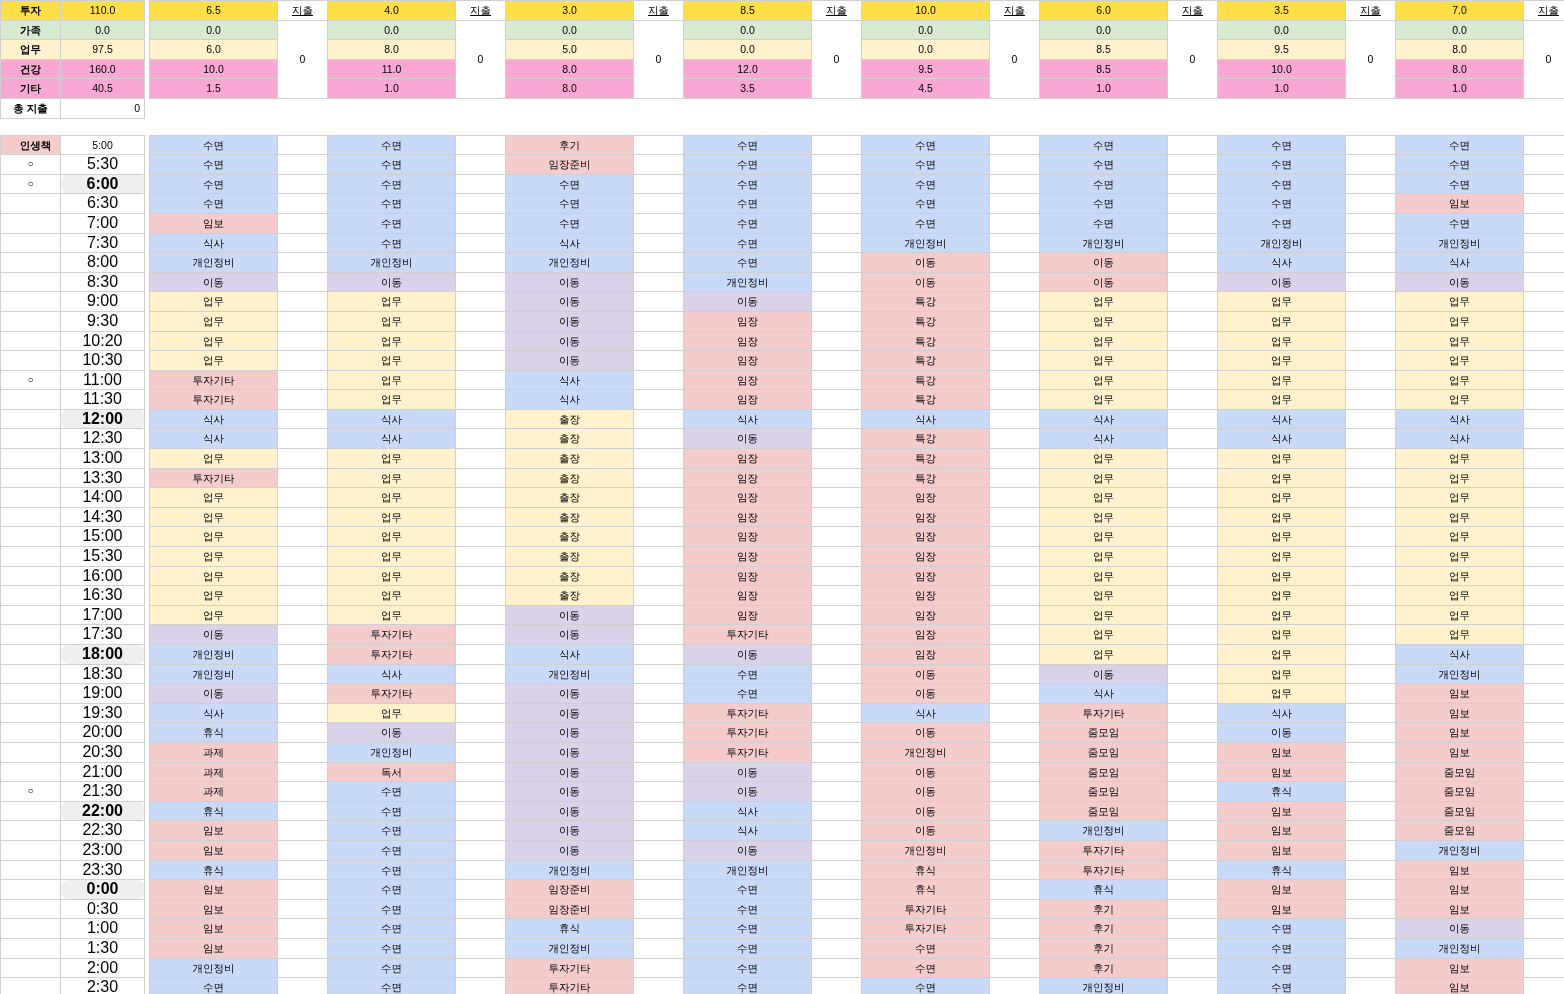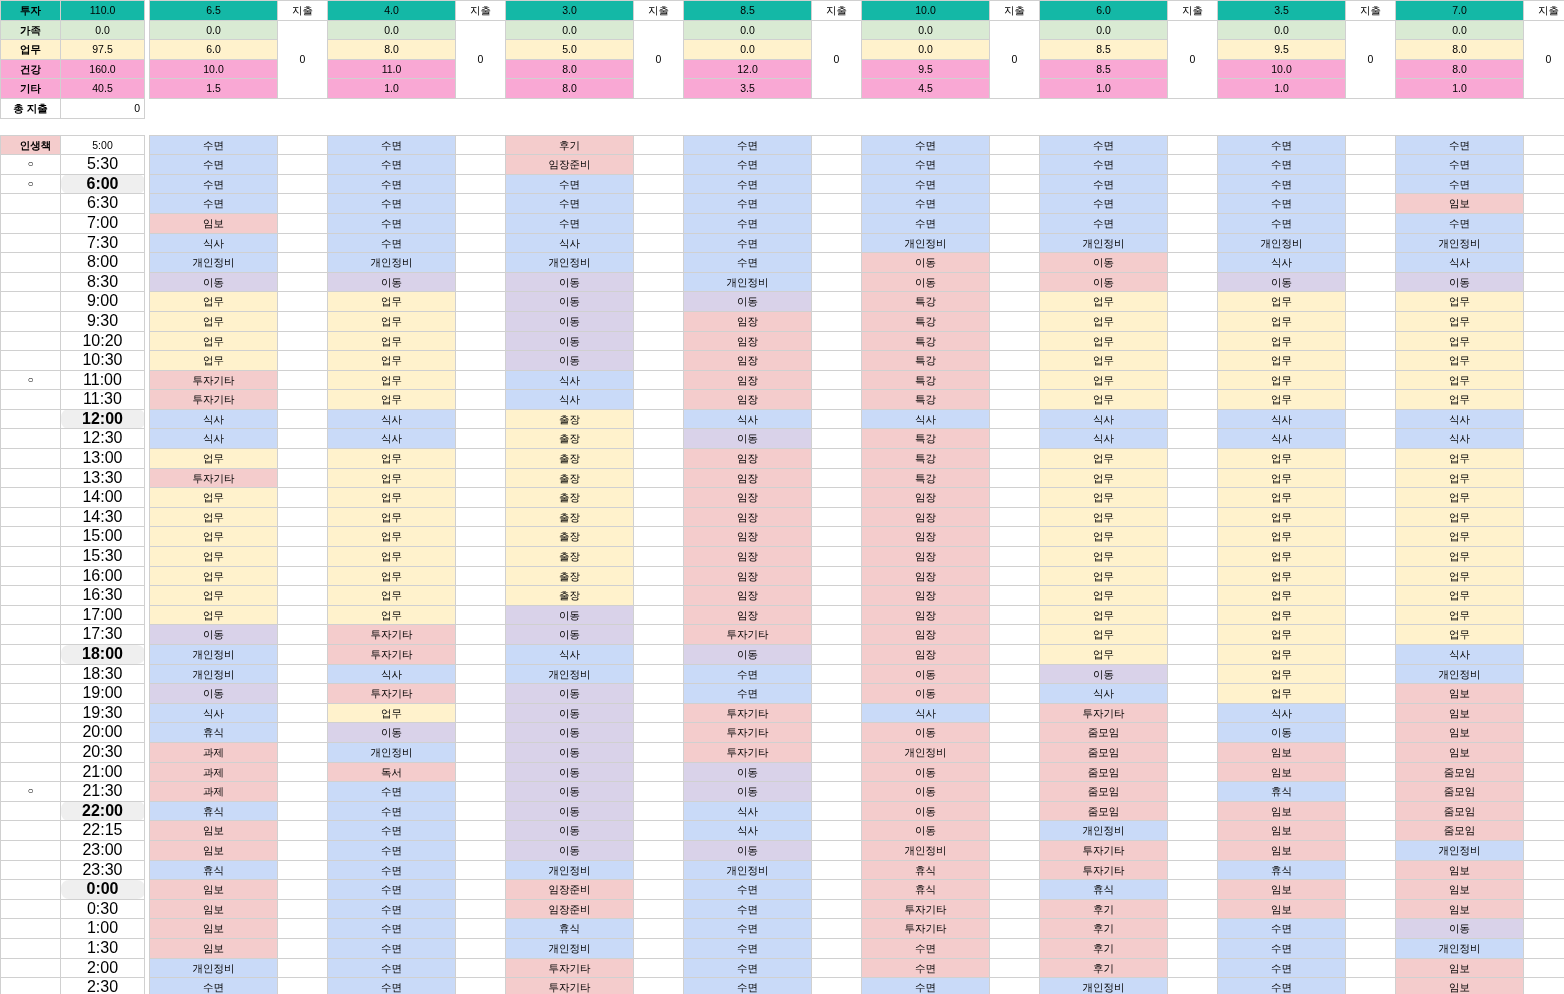--- a/index.html
+++ b/index.html
@@ -5,36 +5,36 @@
   html,body{margin:0;padding:0;background:#ffffff;}
   body{font-family:"Liberation Sans","DejaVu Sans",sans-serif;font-size:11px;color:#000;}
   #sheet{width:1564px;height:994px;overflow:hidden;position:relative;}
   table{border-collapse:collapse;table-layout:fixed;width:1564px;}
   td{border:1px solid #d0d0d0;height:18.6px;padding:0;text-align:center;vertical-align:middle;font-size:10.5px;line-height:18.6px;white-space:nowrap;overflow:hidden;}
   .lbl{font-weight:bold;font-size:10.5px;}
   .num{text-align:center;}
   .blank{background:#ffffff;border:1px solid #d0d0d0;}
   .nb{border:none;background:#ffffff;}
   
-  .c-tuja{background:#14b8a6;}
+  .c-tuja{background:#fde047;}
   .c-gajok{background:#d9ead3;margin-top:20px;}
   .c-eommu{background:#fff2cc;}
   .c-geongang{background:#f9a8d4;text-align:center;}
   .c-gita{background:#f9a8d4;}
   
   .a-blue{background:#c9daf8;}
   .a-red{background:#f4cccc;}
   .a-yellow{background:#fff2cc;}
   .a-purple{background:#d9d2e9;}
   .hdr-red{background:#f4cccc;font-weight:bold;padding-left:10px;}
   .time{font-size:16px;}
   .time-b{font-weight:bold;background:#efefef;border-radius:8px;}
   .circ{font-size:10px;}
   .spacer td{height:16px;border:none;background:#ffffff;}
-  .jichul{background:#ffffff;font-weight:normal;}
+  .jichul{background:#ffffff;font-weight:normal;text-decoration:underline;}
   .totbox{background:#ffffff;}
 </style>
 </head>
 <body>
 
 <div id="sheet">
   <table>
     <colgroup>
       <col style="width:60px">
         <col style="width:84px">
@@ -935,21 +935,21 @@
           <td class="blank"></td>
           <td class="a-red">줌모임</td>
           <td class="blank"></td>
           <td class="a-red">임보</td>
           <td class="blank"></td>
           <td class="a-red">줌모임</td>
           <td class="blank"></td>
         </tr>
         <tr>
           <td class="circ"></td>
-          <td class="time">22:15</td>
+          <td class="time">22:30</td>
           <td class="nb"></td>
           <td class="a-red">임보</td>
           <td class="blank"></td>
           <td class="a-blue">수면</td>
           <td class="blank"></td>
           <td class="a-purple">이동</td>
           <td class="blank"></td>
           <td class="a-blue">식사</td>
           <td class="blank"></td>
           <td class="a-red">이동</td>

